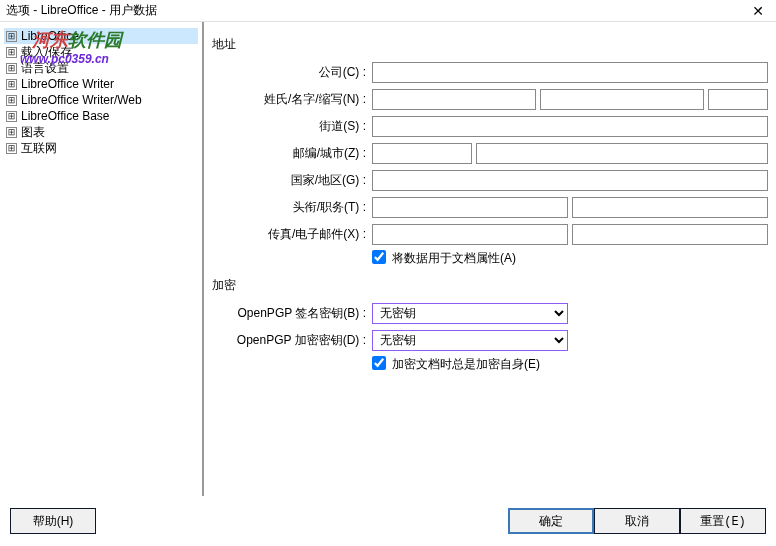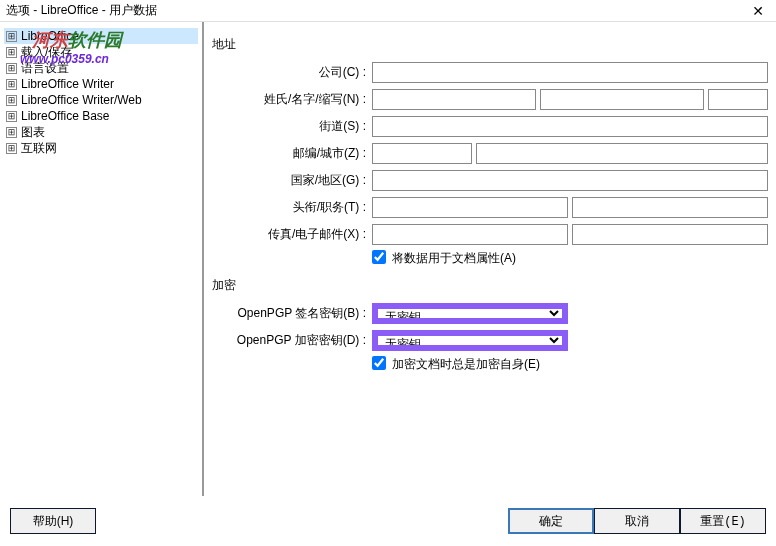--- a/index.html
+++ b/index.html
@@ -26,21 +26,21 @@
 .form-row { display: flex; align-items: center; margin-bottom: 5px; height: 22px; }
 .form-label { text-align: right; padding-right: 6px; min-width: 160px; white-space: nowrap; }
 .form-fields { flex: 1; display: flex; gap: 4px; padding-right: 2px; }
 .form-fields input[type=text] { border: 1px solid #888; height: 21px; padding: 0 3px; font-size: 12px; font-family: inherit; }
 .f1 { width: 100%; }
 .fhalf { flex: 1; }
 .fthird { flex: 1; }
 .fshort { width: 60px; }
 .check-row { display: flex; align-items: flex-start; margin: 3px 0 10px 160px; gap: 6px; }
 .check-row input[type=checkbox] { width: 14px; height: 14px; }
-select.combo { height: 21px; border: 6px solid #8b5cf6; font-family: inherit; font-size: 12px; width: 196px; padding: 0 3px; background: #fff; }
+select.combo { height: 21px; border: 1px solid #8b5cf6; font-family: inherit; font-size: 12px; width: 196px; padding: 0 3px; background: #fff; }
 
 .footer { position: absolute; bottom: 0; left: 0; right: 0; height: 50px; display: flex; align-items: center; padding: 0 10px; justify-content: space-between; }
 .footer .btn { min-width: 86px; height: 26px; border: 1px solid #0f172a; background: #f0f0f0; font-family: inherit; font-size: 12px; padding: 0 12px; cursor: pointer; }
 .footer .btn.primary { border: 2px solid #3a78b7; }
 .footer-right { display: flex; gap: 0; font-family: Liberation Mono, monospace; }
 </style>
 </head>
 <body>
 
 <div class="titlebar">

